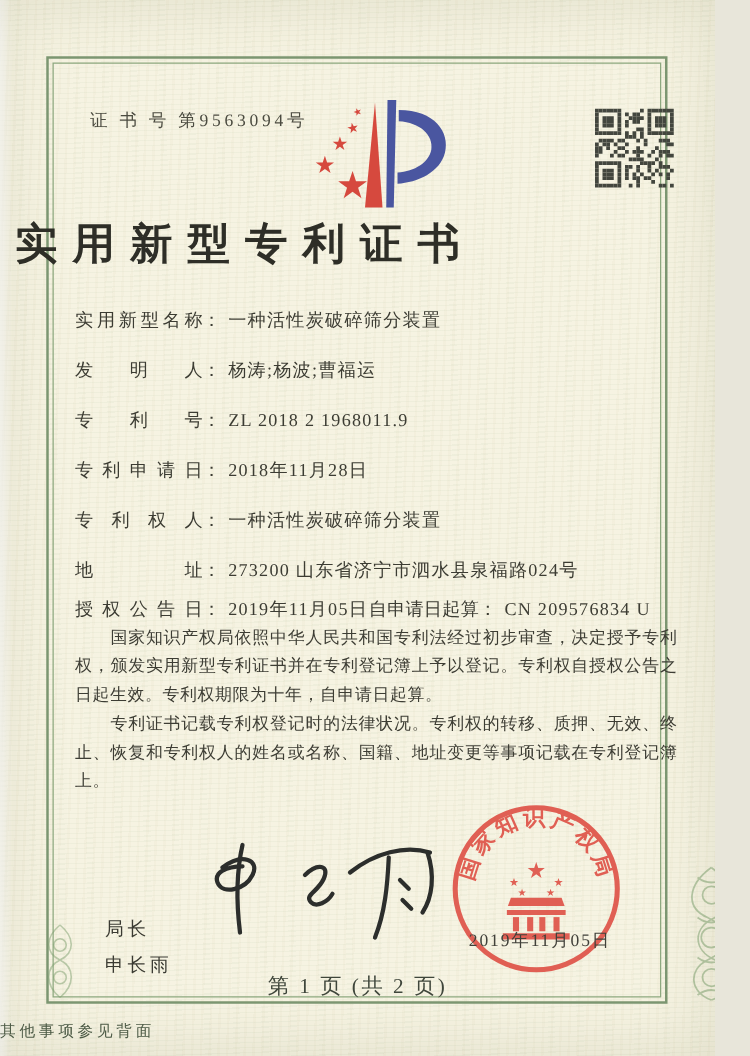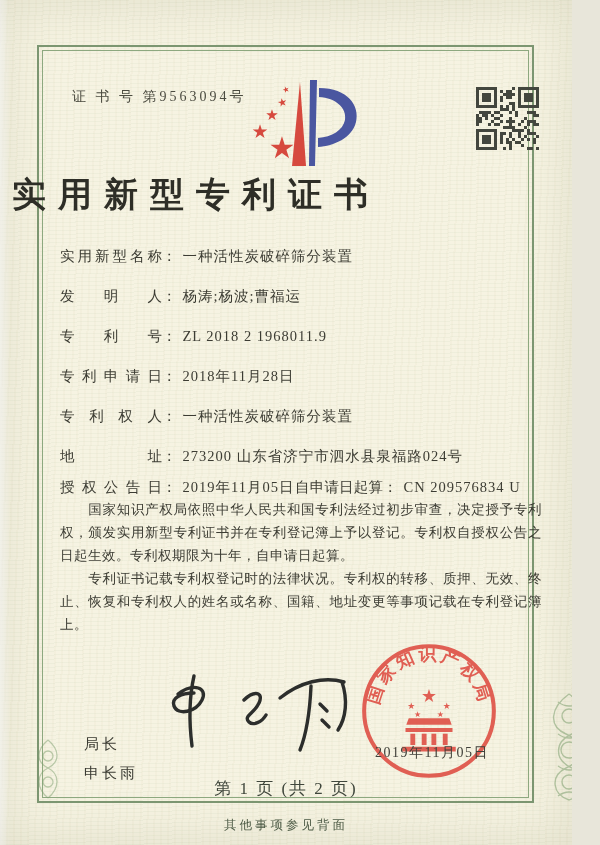--- a/index.html
+++ b/index.html
@@ -28,21 +28,21 @@
   .f-value{letter-spacing:1px;}
   .grant-pair2{position:absolute;left:235px;top:0;white-space:nowrap;}
   .grant-pair2 .f-label{width:88px;}
   .paras{position:absolute;left:60px;width:482px;top:499px;font-size:13.5px;line-height:1.7;color:#3d3d34;text-align:justify;}
   .paras p{margin:0;text-indent:2.1em;letter-spacing:.5px;}
   .signer{position:absolute;left:84px;top:690px;font-size:15px;letter-spacing:3px;line-height:29px;color:#3a3a32;margin-top:40px;}
   .signature{position:absolute;left:148px;top:662px;width:205px;height:102px;}
   .seal{position:absolute;left:352px;top:634px;width:154px;height:154px;opacity:.92;}
   .seal-date{position:absolute;left:352px;top:744px;width:160px;text-align:center;font-size:14px;letter-spacing:1.5px;color:#41413a;}
   .page-info{position:absolute;left:0;right:0;top:777px;text-align:center;font-size:17px;letter-spacing:2px;color:#3f463b;}
-  .back-note{position:absolute;left:0;right:0;top:817px;text-align:center;font-size:12.5px;letter-spacing:3px;color:#4c5a45;}
+  .back-note{position:absolute;left:0;right:0;top:817px;text-align:left;font-size:12.5px;letter-spacing:3px;color:#4c5a45;}
   .ornament{position:absolute;pointer-events:none;}
   .orn-br{left:538px;top:688px;width:62px;height:118px;opacity:.55;}
   .orn-bl{left:28px;top:736px;width:40px;height:68px;opacity:.5;}
 </style>
 </head>
 <body>
 
 <div class="page">
 
   <div class="frame">

